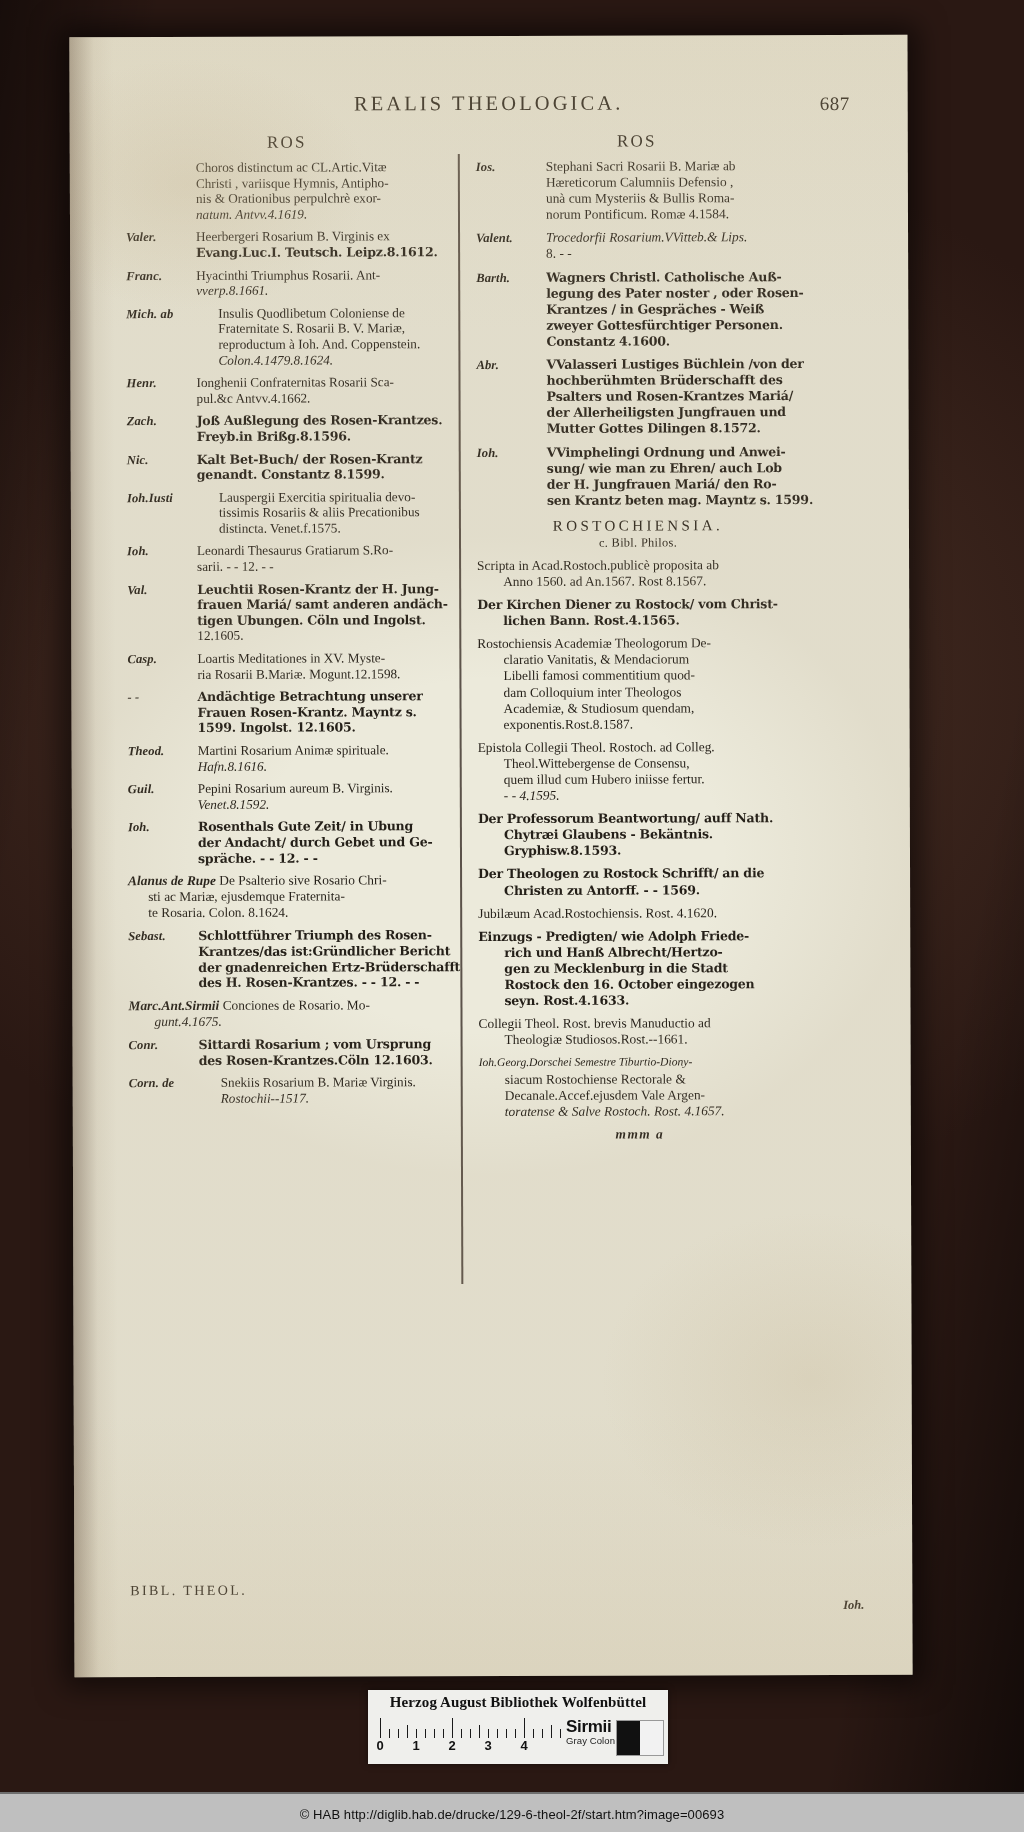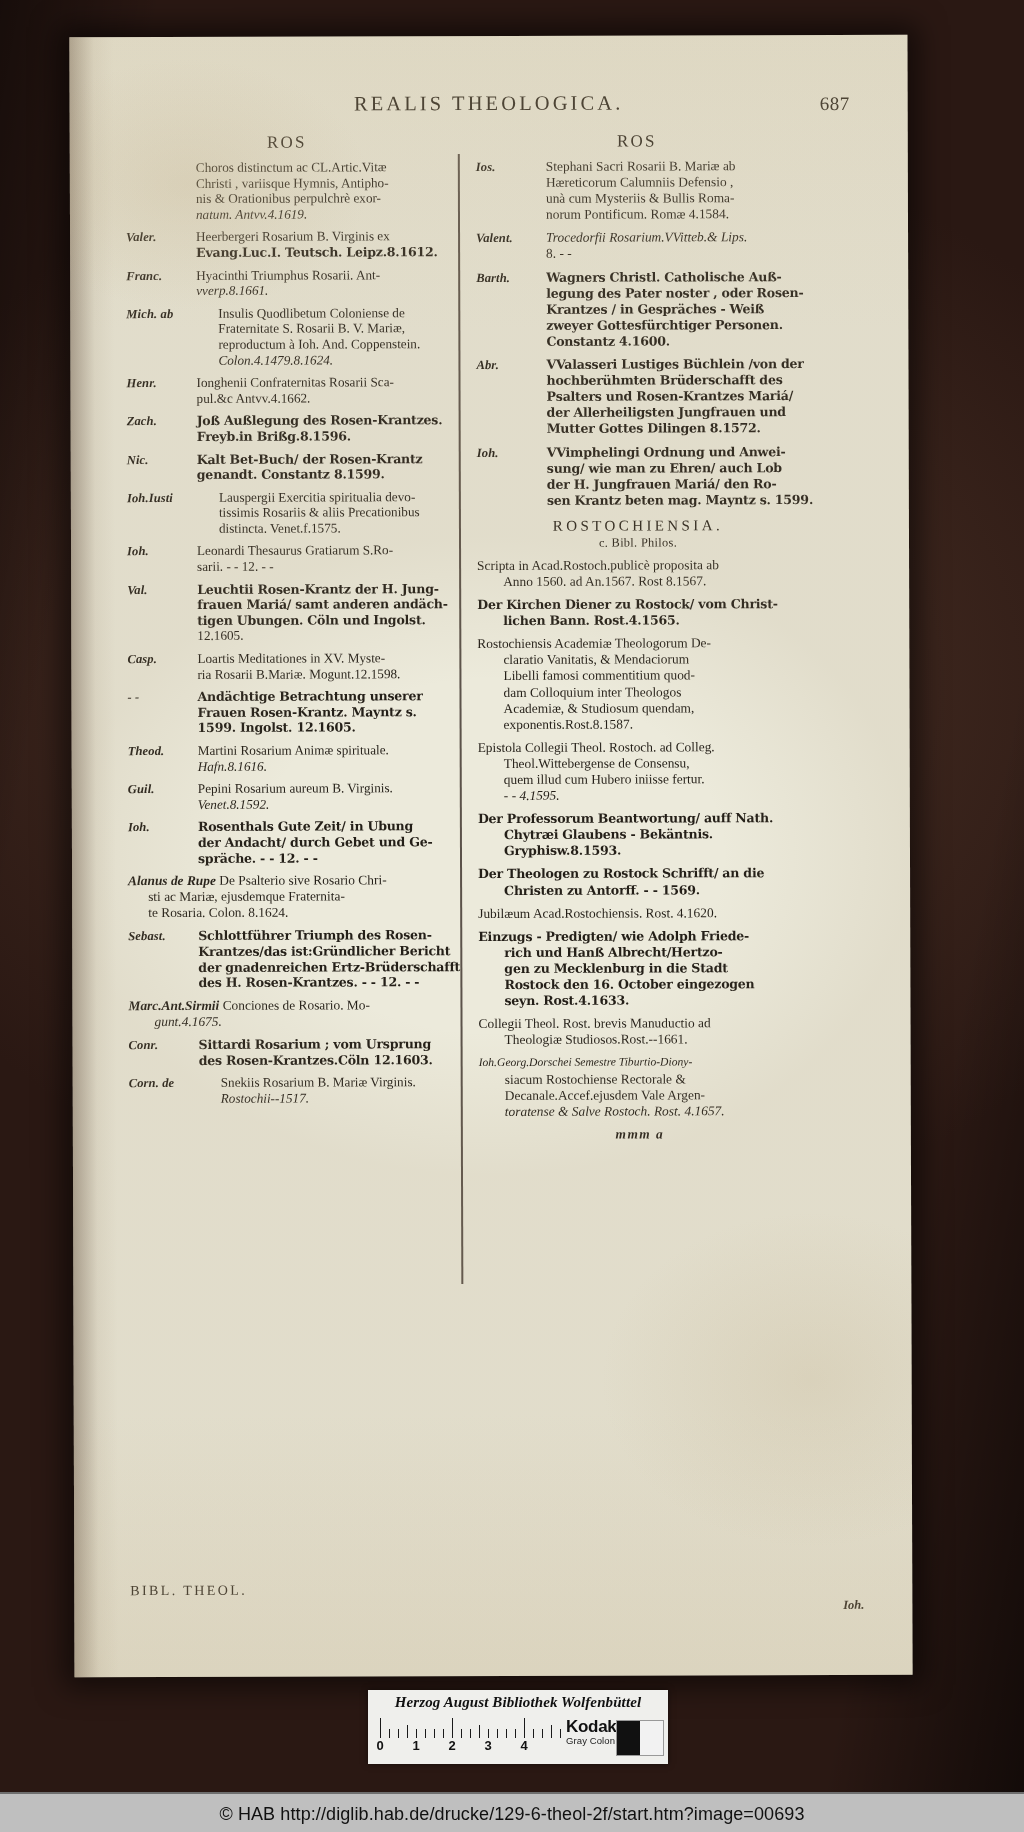--- a/index.html
+++ b/index.html
@@ -110,21 +110,20 @@
   
   .target{
     position:absolute;left:368px;top:1690px;width:300px;height:74px;
     background:#efefec;
     box-shadow:0 0 6px rgba(0,0,0,.5);
   }
   .target .tlabel{
     font-family:"Liberation Serif", serif;font-weight:bold;font-size:15px;
     color:#111;text-align:center;padding-top:4px;letter-spacing:.1px;
     white-space:nowrap;
-    font-style:italic;
   }
   .scalewrap{position:absolute;left:8px;top:26px;width:190px;height:44px;}
   .ticks{position:relative;height:22px;}
   .ticks i{position:absolute;bottom:0;width:1px;background:#1a1a1a;}
   .nums{position:relative;height:18px;font-family:"Liberation Sans",sans-serif;
         font-weight:bold;font-size:13px;color:#111;}
   .nums span{position:absolute;top:0;transform:translateX(-50%);}
   .kodak{
     position:absolute;right:6px;top:28px;width:96px;text-align:left;
     font-family:"Liberation Sans",sans-serif;
@@ -137,21 +136,21 @@
     border:1px solid #999;
   }
 
   
   .urlbar{
     position:absolute;left:0;top:1792px;width:1024px;height:40px;
     background:#bfbfbf;border-top:2px solid #6e6e6e;
     display:flex;align-items:center;justify-content:center;
   }
   .urlbar span{
-    font-family:"Liberation Sans", sans-serif;font-size:18px;color:#111;
+    font-family:"Liberation Sans", sans-serif;font-size:13px;color:#111;
     letter-spacing:.1px;white-space:nowrap;
   }
 </style>
 </head>
 <body>
 
 <div class="backdrop"></div>
 
 <div class="leaf">
   <div class="inkblock">
@@ -518,21 +517,21 @@
     <div class="nums">
       <span style="left:4px">0</span>
       <span style="left:40px">1</span>
       <span style="left:76px">2</span>
       <span style="left:112px">3</span>
       <span style="left:148px">4</span>
     </div>
   </div>
 
   <div class="kodak">
-    <div class="k">Kodak</div>
+    <div class="k">Sirmii</div>
     <div class="g">Gray Colon</div>
   </div>
   <div class="patch"></div>
 </div>
 
 <div class="urlbar">
   <span>© HAB http://diglib.hab.de/drucke/129-6-theol-2f/start.htm?image=00693</span>
 </div>
 
 </body></html>

